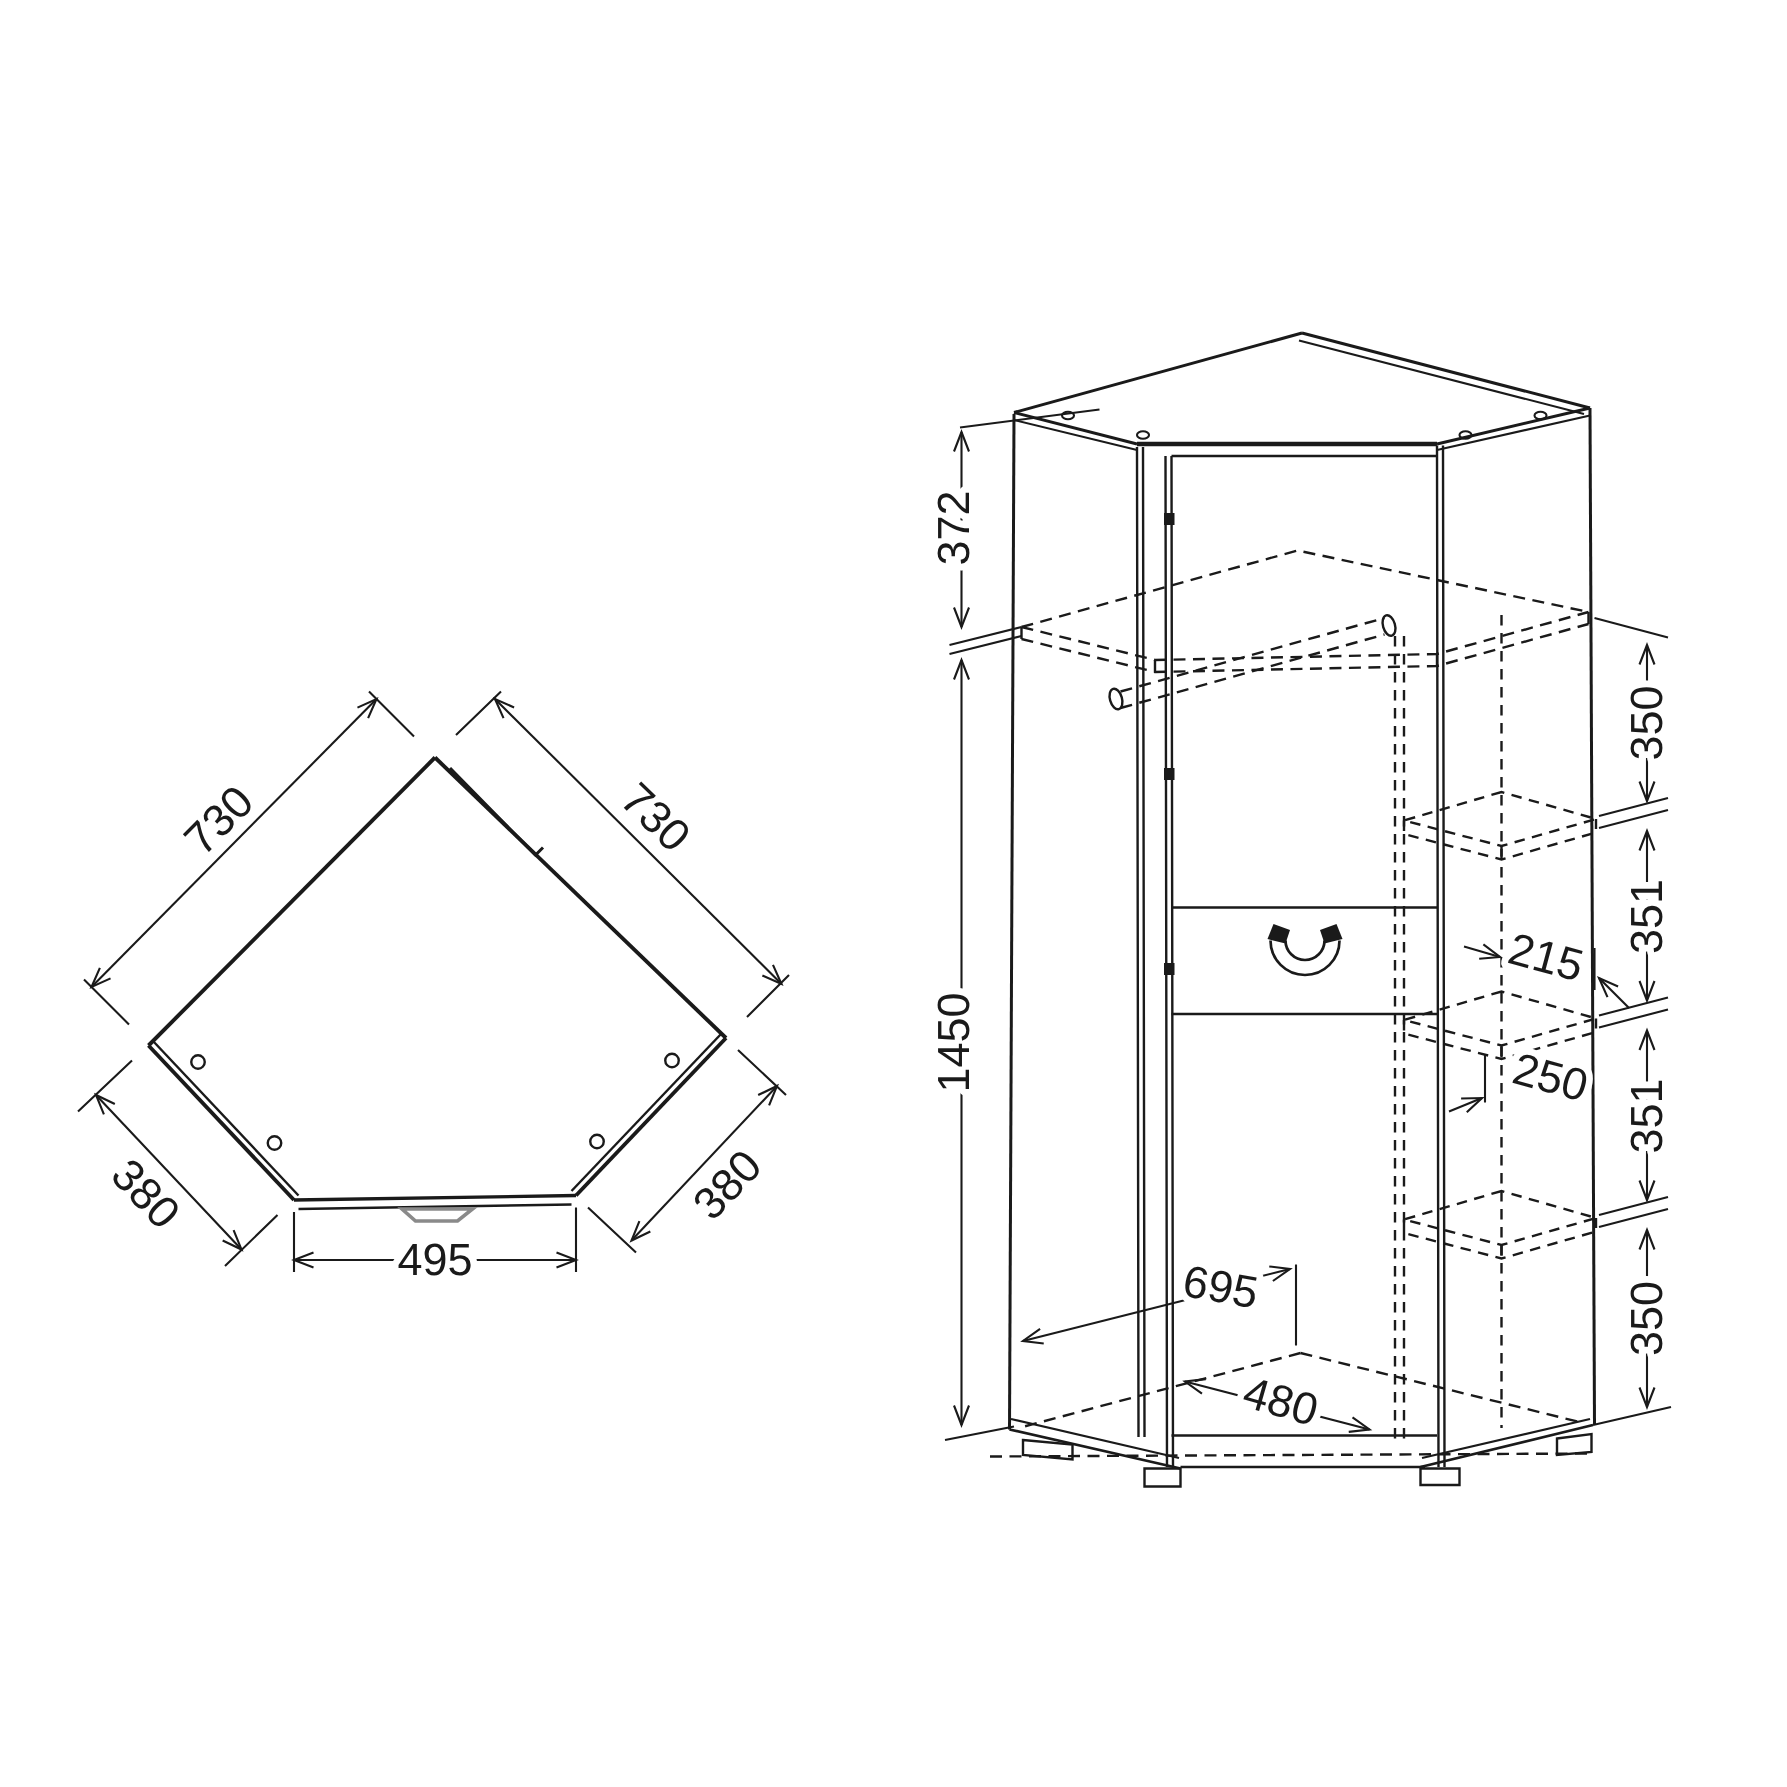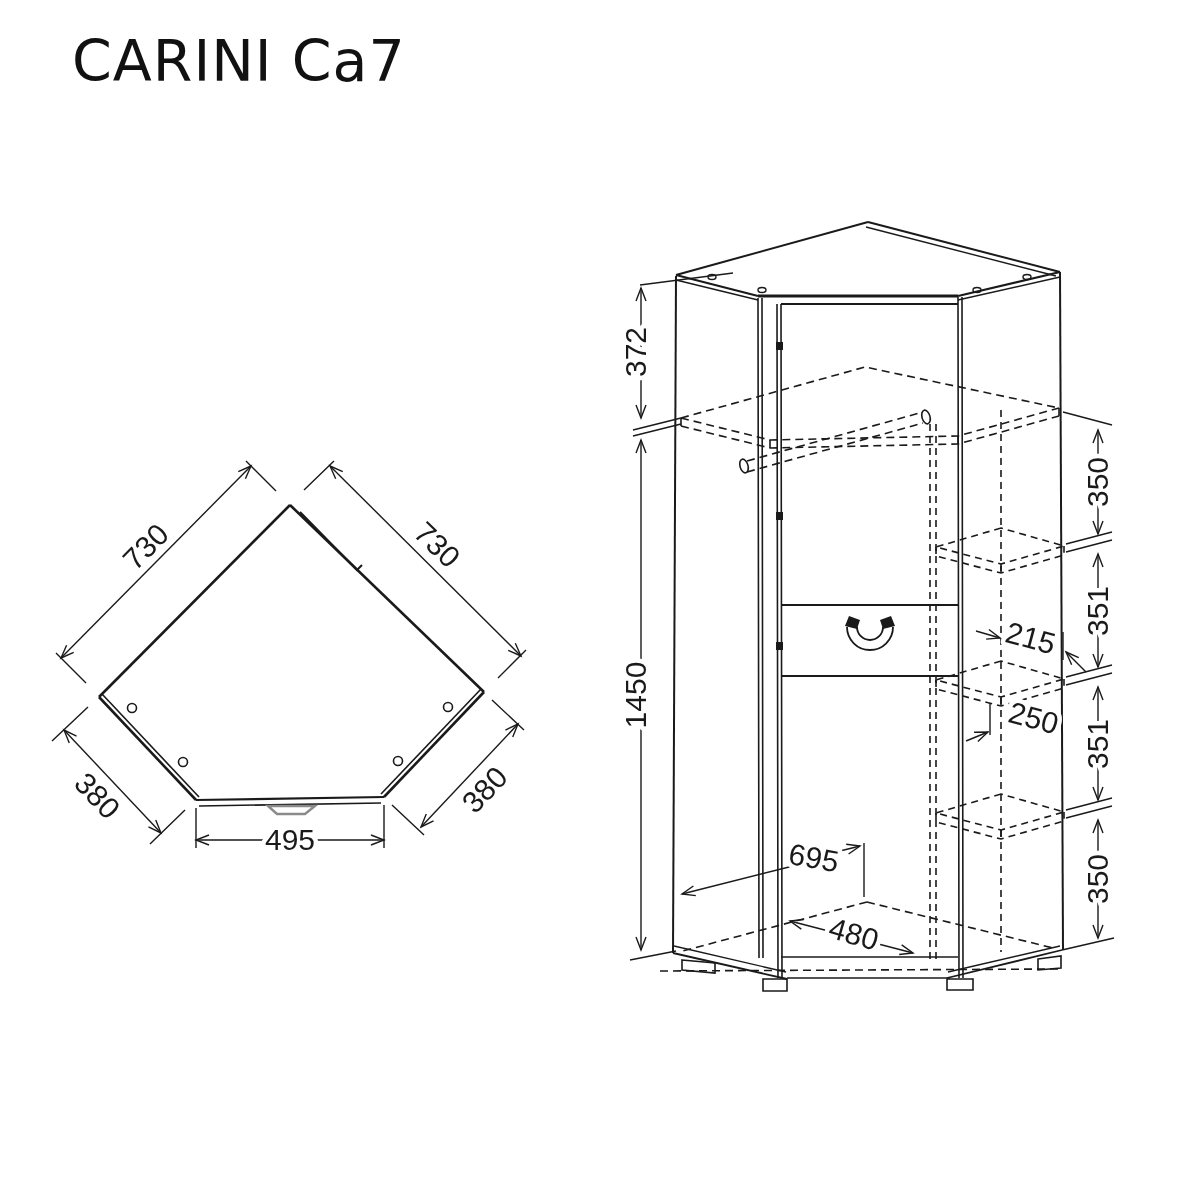--- a/index.html
+++ b/index.html
@@ -17,21 +17,20 @@
   svg text{
     font-family:"Liberation Sans","DejaVu Sans",sans-serif;
     font-size:30px;fill:#1a1a1a;stroke:#ffffff;stroke-width:9px;
     paint-order:stroke;stroke-linejoin:round;text-anchor:middle;
   }
 </style>
 </head>
 <body>
 
 <div class="canvas">
-  <h1 class="title">CARINI Ca7</h1>
 
   <svg width="1191" height="1191" viewBox="0 0 1191 1191">
     <defs>
       <marker id="ae" markerUnits="userSpaceOnUse" markerWidth="22" markerHeight="16" refX="16" refY="7" orient="auto">
         <path d="M3 2 L16 7 L3 12" fill="none" stroke="#1a1a1a" stroke-width="1.4"></path>
       </marker>
       <marker id="as" markerUnits="userSpaceOnUse" markerWidth="22" markerHeight="16" refX="16" refY="7" orient="auto-start-reverse">
         <path d="M3 2 L16 7 L3 12" fill="none" stroke="#1a1a1a" stroke-width="1.4"></path>
       </marker>
     </defs>

